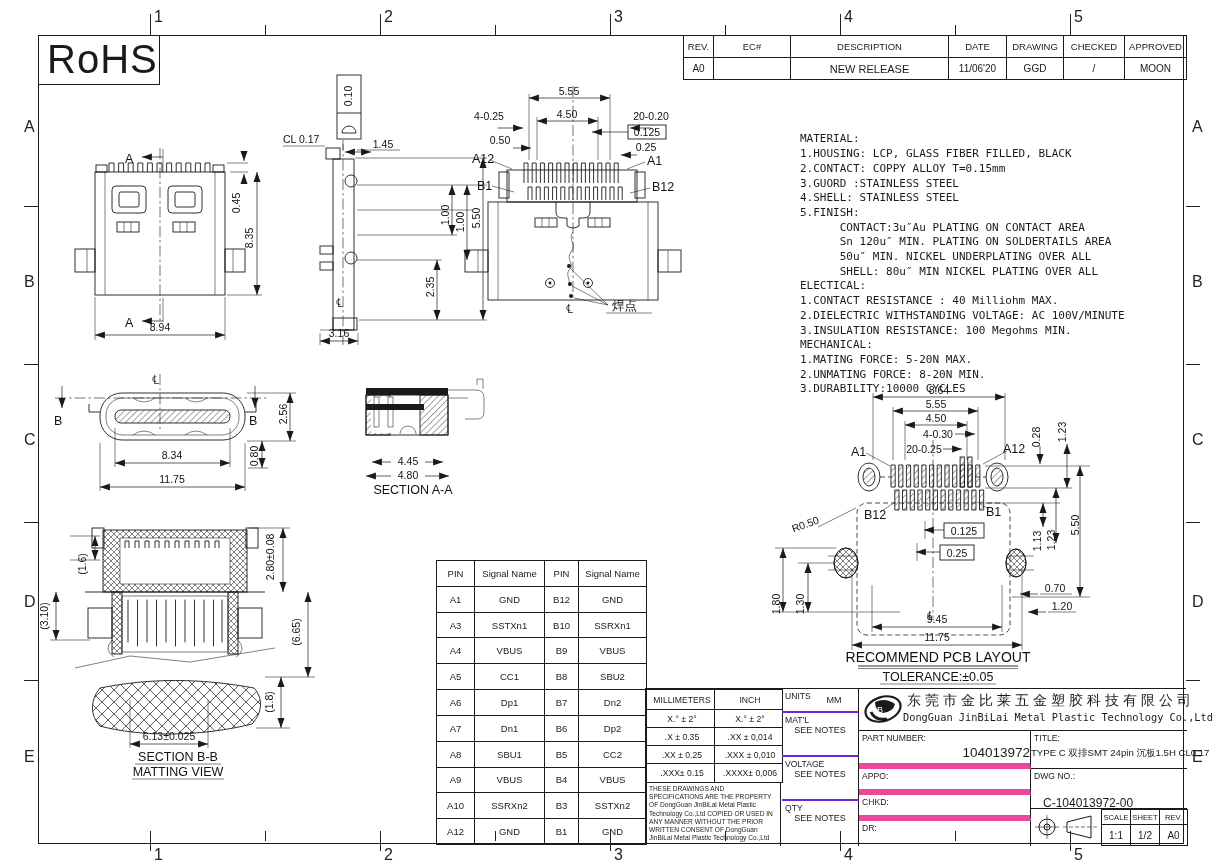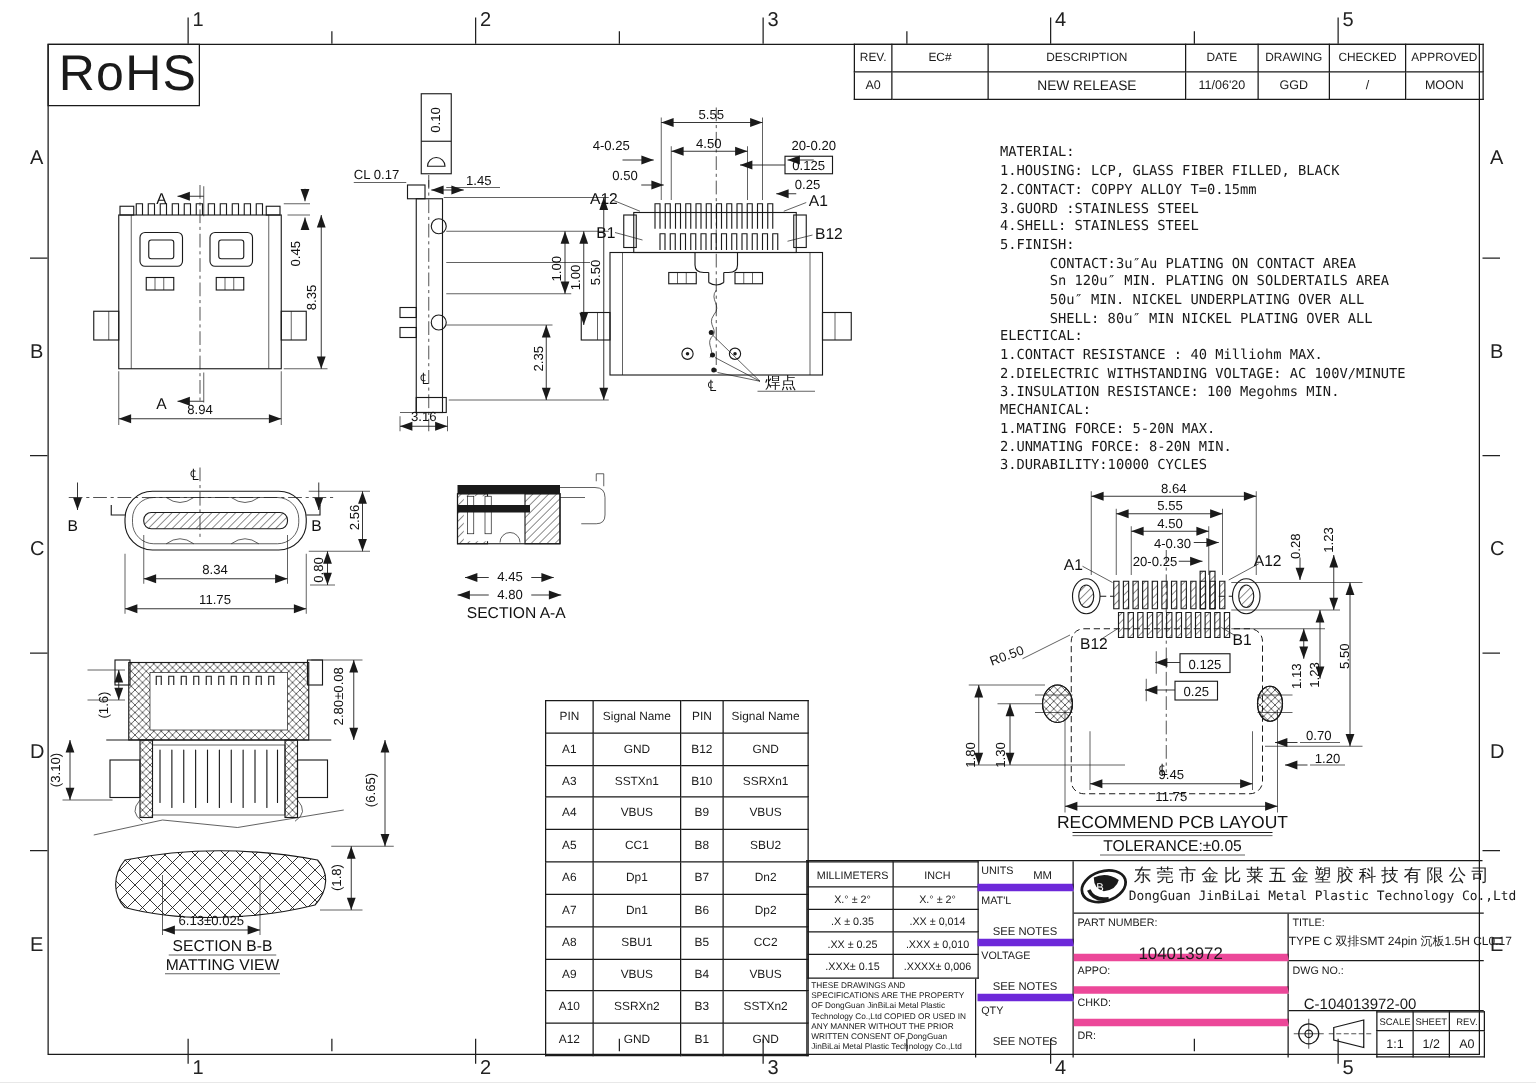--- a/index.html
+++ b/index.html
@@ -6,39 +6,39 @@
   .sheet{position:relative;width:1229px;height:866px;background:#ffffff;font-family:"Liberation Sans",sans-serif;color:#1a1a1a;overflow:hidden;outline:1px solid #cfcfcf;}
   .frame{position:absolute;left:38px;top:35px;width:1146px;height:809px;border:1.6px solid #1a1a1a;box-sizing:border-box;}
   .zone{position:absolute;font-size:16px;color:#222;}
   .tickv{position:absolute;width:1.2px;background:#222;}
   .tickh{position:absolute;height:1.2px;background:#222;}
   .rohs{position:absolute;left:38px;top:35px;width:122px;height:50px;border:1.8px solid #1a1a1a;box-sizing:border-box;font-size:40px;line-height:46px;padding-left:8px;letter-spacing:1px;}
   table{border-collapse:collapse;table-layout:fixed;}
   td,th{border:1px solid #1a1a1a;padding:0;font-weight:normal;overflow:hidden;white-space:nowrap;}
   .revtab{position:absolute;left:683px;top:35px;width:503px;height:44px;font-size:10px;text-align:center;}
   .revtab th{font-size:9.5px;}
-  .notes{position:absolute;left:800px;top:86px;width:392px;font-family:"DejaVu Sans Mono",monospace;font-size:11px;line-height:14.7px;white-space:pre;}
+  .notes{position:absolute;left:800px;top:103px;width:392px;font-family:"DejaVu Sans Mono",monospace;font-size:11px;line-height:14.7px;white-space:pre;}
   .pintab{position:absolute;left:436px;top:560px;width:210px;height:285px;font-size:9.5px;text-align:center;border:1.5px solid #1a1a1a;}
   .pintab th{font-size:9.5px;}
   .tblock{position:absolute;left:645px;top:688px;width:541px;height:157px;border-left:1.4px solid #1a1a1a;border-top:1.4px solid #1a1a1a;box-sizing:border-box;}
   .toltab{position:absolute;left:0;top:0;width:136px;height:94px;font-size:8.6px;text-align:left;}
   .toltab td,.toltab th{padding-left:3px;text-align:center;}
   .discl{position:absolute;left:0;top:94px;width:135px;height:63px;border-right:1px solid #1a1a1a;box-sizing:border-box;font-size:6.6px;line-height:8.2px;padding:2px 1px 0 3px;}
   .units{position:absolute;left:136px;top:0;width:77px;height:157px;}
-  .ucell{position:absolute;left:0;width:77px;border-bottom:6px solid #6d28d9;border-right:1px solid #1a1a1a;box-sizing:border-box;}
+  .ucell{position:absolute;left:0;width:77px;border-bottom:2px solid #6d28d9;border-right:1px solid #1a1a1a;box-sizing:border-box;}
   .ucell .ul{font-size:8.6px;padding:2px 0 0 3px;}
-  .ucell .uv{font-size:9px;text-align:center;margin-top:15px;}
+  .ucell .uv{font-size:9px;text-align:center;margin-top:0;}
   .comp{position:absolute;left:213px;top:0;width:328px;height:157px;}
   .chead{position:absolute;left:0;top:0;width:328px;height:42px;border-bottom:1px solid #1a1a1a;box-sizing:border-box;}
   .cn{position:absolute;left:48px;top:3px;width:278px;font-size:14px;letter-spacing:4px;white-space:nowrap;}
   .en{position:absolute;left:44px;top:22px;width:284px;font-family:"DejaVu Sans Mono",monospace;font-size:10.3px;white-space:nowrap;}
   .cleft{position:absolute;left:0;top:42px;width:172px;height:115px;}
   .crow{position:absolute;left:0;width:172px;border-bottom:6px solid #ec4899;border-right:1px solid #1a1a1a;box-sizing:border-box;font-size:8.6px;}
   .crow .lab{padding:2px 0 0 3px;}
-  .pnval{text-align:center;font-size:13.5px;margin-top:12px;}
+  .pnval{text-align:right;font-size:13.5px;margin-top:2px;}
   .cright{position:absolute;left:172px;top:42px;width:156px;height:115px;}
   .trow{position:absolute;left:0;width:156px;border-bottom:1px solid #1a1a1a;box-sizing:border-box;font-size:8.6px;}
   .titval{font-size:9.6px;text-align:center;margin-top:4px;white-space:nowrap;}
   .dwgval{font-size:12px;text-align:left;padding-left:12px;margin-top:15px;}
   .proj{position:absolute;left:0;top:0;width:70px;height:37px;}
   .scaletab{position:absolute;left:70px;top:0;width:86px;height:37px;font-size:7.6px;text-align:center;}
   .scaletab td{font-size:10px;}
   svg.v{position:absolute;overflow:visible;}
   svg.v path,svg.v rect,svg.v line,svg.v circle,svg.v ellipse,svg.v polyline,svg.v polygon{stroke:#1a1a1a;fill:none;stroke-width:0.9;}
   svg.v text{stroke:none;fill:#111;font-family:"Liberation Sans",sans-serif;font-size:10.5px;}

